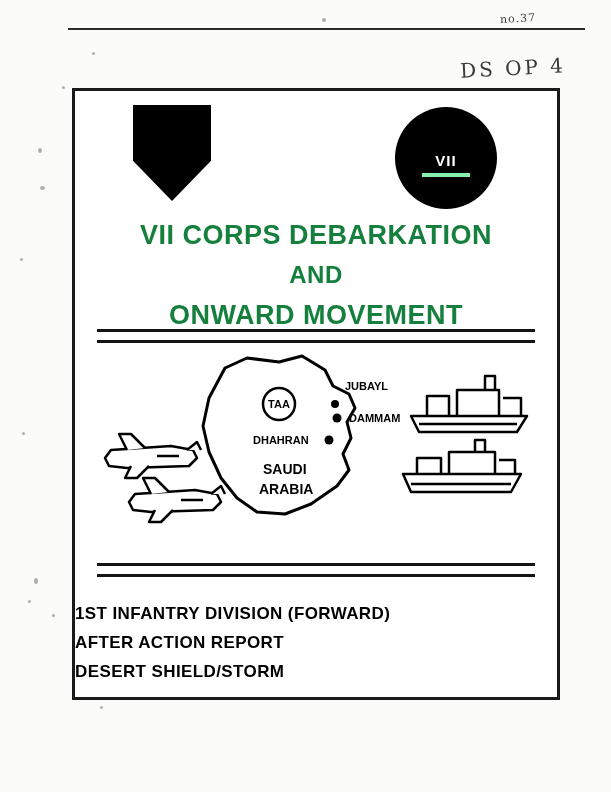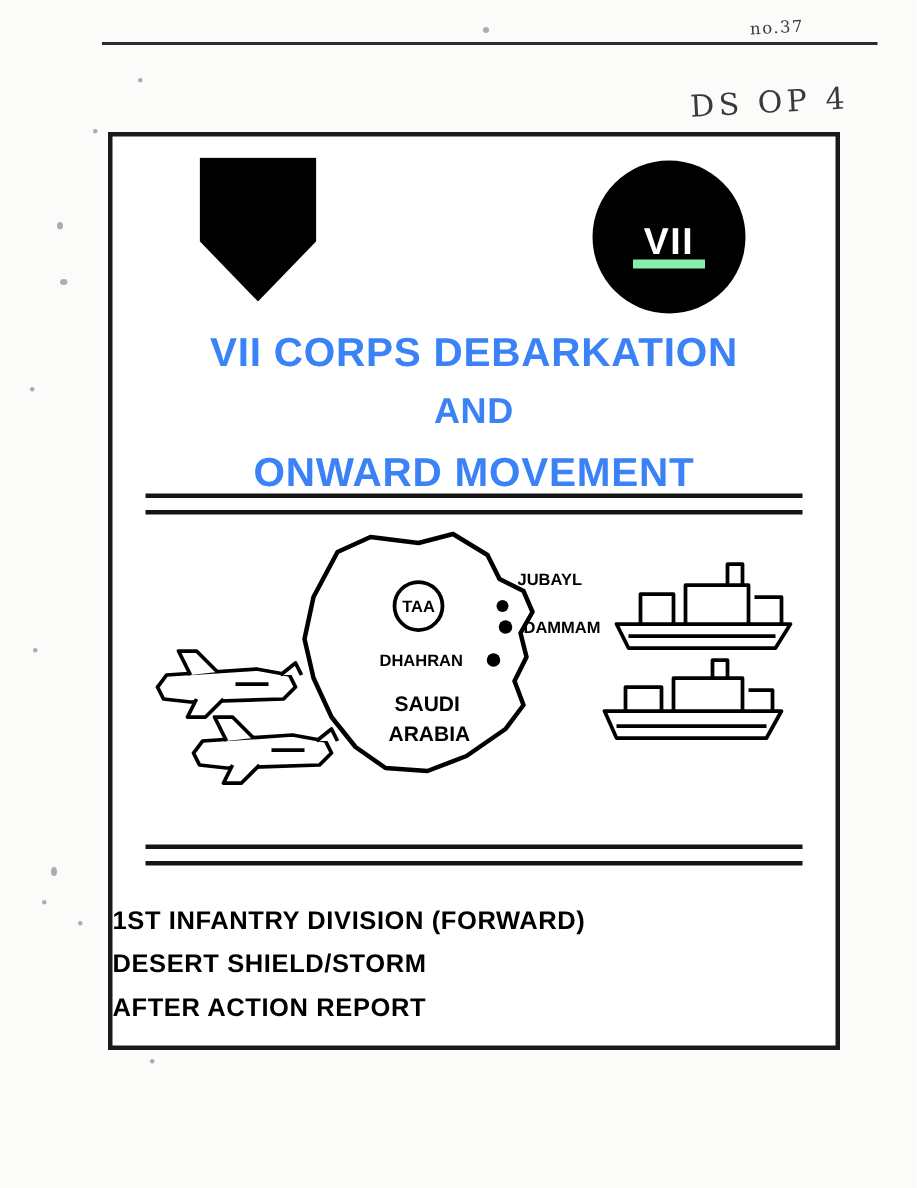--- a/index.html
+++ b/index.html
@@ -92,42 +92,42 @@
     background: #000;
   }
   .patch-mark {
     position: absolute;
     top: 44px;
     left: 27px;
     width: 48px;
     height: 22px;
     color: #fff;
     font-weight: bold;
-    font-size: 25px;
+    font-size: 15px;
     letter-spacing: 1px;
     text-align: center;
     line-height: 20px;
-    border-bottom: 6px solid #86efac;
+    border-bottom: 4px solid #86efac;
     font-family: "Liberation Sans", sans-serif;
   }
 
   
   .title-block {
     position: absolute;
     top: 124px;
     left: 0;
     width: 100%;
     text-align: center;
   }
   .title-line {
     font-weight: bold;
     font-size: 27px;
     letter-spacing: .5px;
     line-height: 40px;
-    color: #3b82f6;
+    color: #15803d;
   }
   .title-line.small {
     font-size: 24px;
   }
 
   .rule {
     position: absolute;
     left: 22px;
     width: 438px;
     height: 3px;
@@ -272,18 +272,18 @@
           <path d="M84 154 L106 154"></path>
         </g>
       </svg>
     </div>
 
     <div class="rule" id="rule-3"></div>
     <div class="rule" id="rule-4"></div>
 
     <div class="bottom-block">
       <div class="bottom-line">1ST INFANTRY DIVISION (FORWARD)</div>
+      <div class="bottom-line">AFTER ACTION REPORT</div>
       <div class="bottom-line">DESERT SHIELD/STORM</div>
-      <div class="bottom-line">AFTER ACTION REPORT</div>
     </div>
 
   </div>
 </div>
 
 </body></html>

